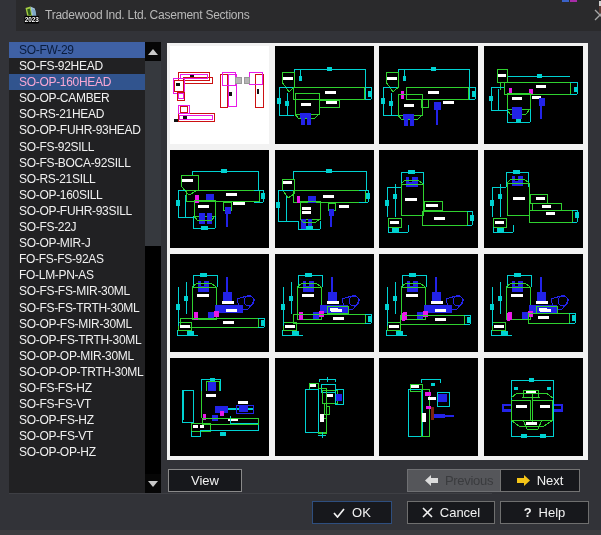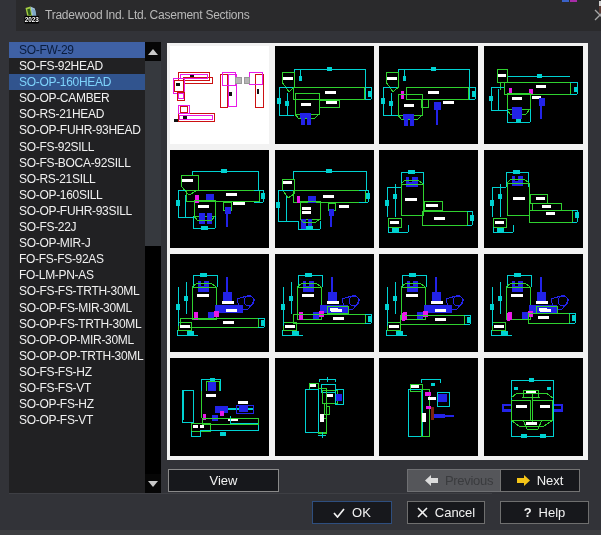--- a/index.html
+++ b/index.html
@@ -2,21 +2,21 @@
 <html><head><meta charset="utf-8"><style>
 *{margin:0;padding:0;box-sizing:border-box}
 body{width:601px;height:535px;background:#323338;font-family:"Liberation Sans",sans-serif;overflow:hidden;position:relative}
 .titlebar{position:absolute;left:16px;top:0;width:601px;height:31px;background:#2a2a2c}
 .title{position:absolute;left:29px;top:8px;font-size:12px;color:#b9b9b9;letter-spacing:-0.25px}
 .close{position:absolute;right:11px;top:9px;width:12px;height:12px}
 .icon{position:absolute;left:8px;top:5px;width:24px;height:19px}
 .listbox{position:absolute;left:9px;top:42px;width:152px;height:451px;background:#212123;overflow:hidden}
 .li{height:16.1px;line-height:16.1px;font-size:12px;letter-spacing:-0.3px;color:#f0f0f0;padding-left:10px;white-space:nowrap}
 .sel1{background:#3f61a5;color:#0a1c3c}
-.sel2{background:#31548e;color:#7dd3fc}
+.sel2{background:#31548e;color:#f9a8d4}
 .sbar{position:absolute;right:0;top:0;width:16px;height:451px;background:#000}
 .sbtn{position:absolute;left:0;width:16px;height:19px;background:#060606;display:flex;align-items:center;justify-content:center}
 .sthumb{position:absolute;left:0;top:19px;width:16px;height:185px;background:#36393e}
 .grid{position:absolute;left:166.5px;top:42.5px;width:421.5px;height:417.5px;background:#f2f2f2}
 .tile{position:absolute;width:99px;height:98px}
 .btn{position:absolute;height:23px;background:#17181c;border:1px solid #7a7a7a;color:#f2f2f2;font-size:13px;display:flex;align-items:center;justify-content:center;gap:7px}
 .bottom-strip{position:absolute;left:0;top:530px;width:601px;height:5px;background:#3c3d40}
 </style></head><body>
 <div class="titlebar">
   <svg class="icon" viewBox="0 0 24 19">
@@ -41,29 +41,31 @@
     <div class="li">SO-OP-FUHR-93HEAD</div>
     <div class="li">SO-FS-92SILL</div>
     <div class="li">SO-FS-BOCA-92SILL</div>
     <div class="li">SO-RS-21SILL</div>
     <div class="li">SO-OP-160SILL</div>
     <div class="li">SO-OP-FUHR-93SILL</div>
     <div class="li">SO-FS-22J</div>
     <div class="li">SO-OP-MIR-J</div>
     <div class="li">FO-FS-FS-92AS</div>
     <div class="li">FO-LM-PN-AS</div>
+    <div class="li">SO-FS-FS-MIR-30ML</div>
     <div class="li">SO-FS-FS-TRTH-30ML</div>
     <div class="li">SO-OP-FS-MIR-30ML</div>
     <div class="li">SO-OP-FS-TRTH-30ML</div>
     <div class="li">SO-OP-OP-MIR-30ML</div>
     <div class="li">SO-OP-OP-TRTH-30ML</div>
     <div class="li">SO-FS-FS-HZ</div>
     <div class="li">SO-FS-FS-VT</div>
     <div class="li">SO-OP-FS-HZ</div>
     <div class="li">SO-OP-FS-VT</div>
+    <div class="li">SO-OP-OP-HZ</div>
   <div class="sbar">
     <div class="sbtn" style="top:0">
         <svg width="10" height="6" viewBox="0 0 10 6">
           <polygon points="5,0 10,6 0,6" fill="#c8c8c8"></polygon>
         </svg>
       </div>
     <div class="sthumb"></div>
     <div class="sbtn" style="top:432px">
         <svg width="10" height="6" viewBox="0 0 10 6">
           <polygon points="0,0 10,0 5,6" fill="#c8c8c8"></polygon>
@@ -558,34 +560,34 @@
         <rect x="70" y="46" width="9" height="8" fill="#2323e8"></rect>
         <rect x="70" y="48" width="7" height="3" fill="#000"></rect>
         <polyline points="27,62 35,68 60,68 69,62" stroke="#2fd12f" fill="none" stroke-width="1"></polyline>
         <polygon points="39,62 58,62 54,71 43,71" stroke="#2fd12f" fill="none" stroke-width="1"></polygon>
         <rect x="42" y="64" width="11" height="3.2" fill="#ffffff"></rect>
         <line x1="27" y1="78" x2="69" y2="78" stroke="#00d2d2" stroke-width="1"></line>
         <rect x="37" y="76" width="6" height="4" fill="#00d2d2"></rect>
         <rect x="56" y="76" width="6" height="4" fill="#00d2d2"></rect>
       </svg></div>
 </div>
-<div class="btn" style="left:168px;top:469px;width:111px;border-color:#8a8a8a">View</div>
+<div class="btn" style="left:168px;top:469px;width:74px;border-color:#8a8a8a">View</div>
 <div class="btn" style="left:407px;top:469px;width:104px;background:#55565a;border-color:#6f7073;color:#3a3b3e;letter-spacing:-0.3px">
   <svg width="13" height="11" viewBox="0 0 13 11">
       <path d="M6,0 L6,3 L13,3 L13,8 L6,8 L6,11 L0,5.5 Z" fill="#dcdcdc"></path>
     </svg>Previous</div>
 <div class="btn" style="left:500px;top:469px;width:80px;border-color:#737373">
   <svg width="13" height="11" viewBox="0 0 13 11">
       <path d="M7,0 L13,5.5 L7,11 L7,8 L0,8 L0,3 L7,3 Z" fill="#f5c518"></path>
     </svg>Next</div>
 <div class="btn" style="left:312px;top:501px;width:80px;border-color:#2e4e7e">
   <svg width="12" height="10" viewBox="0 0 12 10">
       <path d="M1,5 L4.5,9 L11,1" stroke="#f2f2f2" stroke-width="1.7" fill="none"></path>
     </svg>OK</div>
-<div class="btn" style="left:407px;top:501px;width:78px;border-color:#6f6f6f">
+<div class="btn" style="left:407px;top:501px;width:88px;border-color:#6f6f6f">
   <svg width="11" height="11" viewBox="0 0 11 11">
       <path d="M1,1 L10,10 M10,1 L1,10" stroke="#f2f2f2" stroke-width="1.6" fill="none"></path>
     </svg>Cancel</div>
 <div class="btn" style="left:500px;top:501px;width:89px;border-color:#6f6f6f"><span style="font-weight:bold">?</span>Help</div>
 <div class="bottom-strip"></div>
 <div style="position:absolute;left:9px;top:493px;width:483px;height:1px;background:#3e3f44"></div>
 <div style="position:absolute;left:562px;top:0;width:7px;height:2px;background:#3b62c8"></div>
 <div style="position:absolute;left:570px;top:0;width:7px;height:2px;background:#a82ca8"></div>
 <div style="position:absolute;left:599px;top:1px;width:2px;height:5px;background:#cfcfcf"></div>
 <div style="position:absolute;left:599px;top:6px;width:2px;height:7px;background:#5a3b35"></div>

